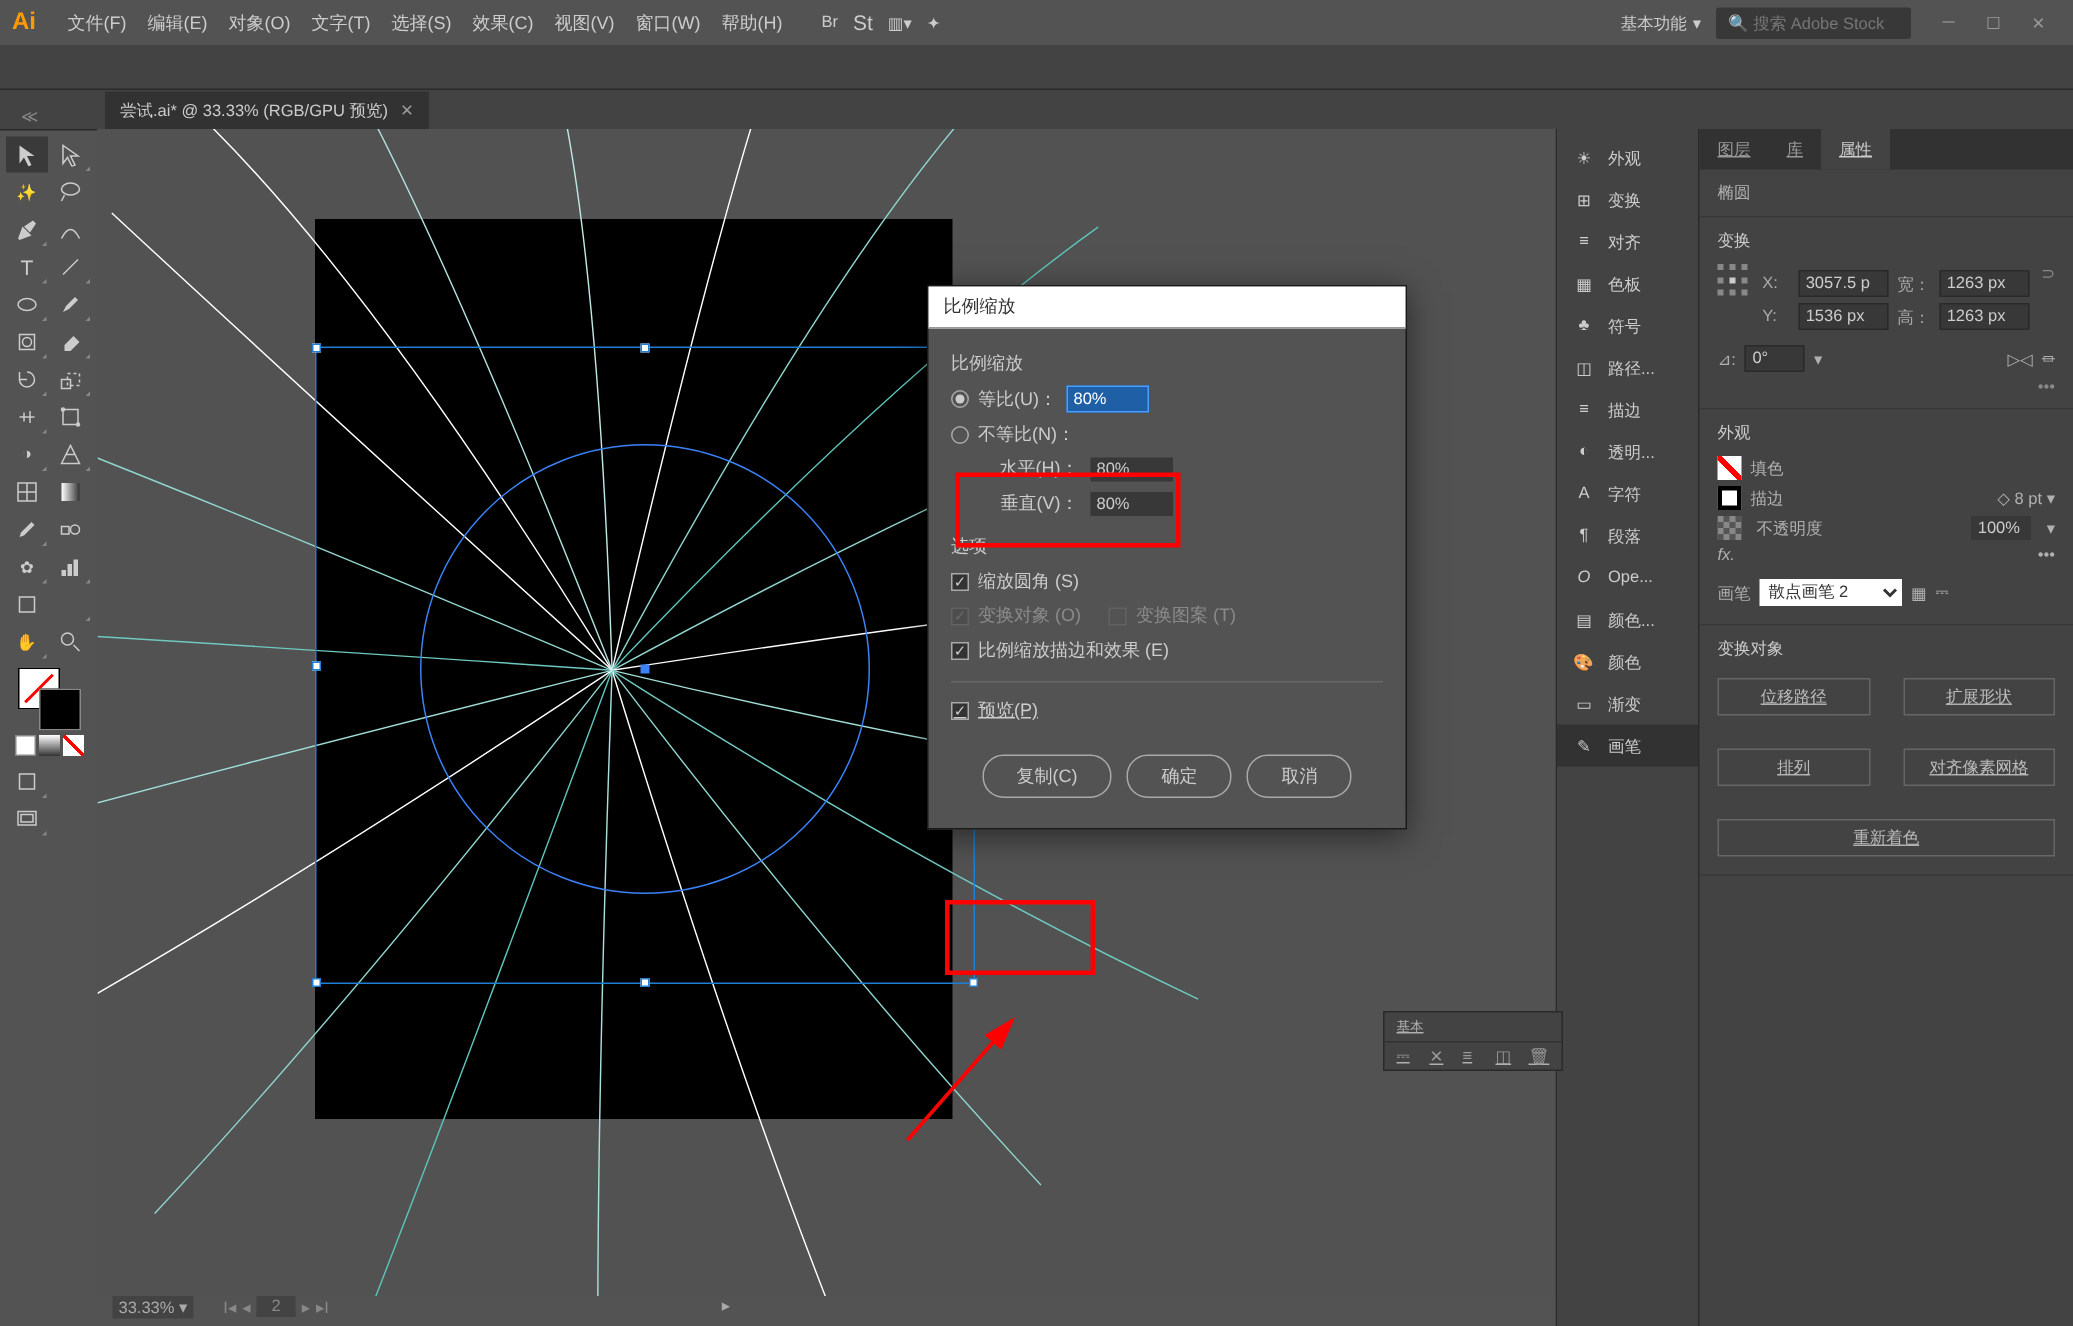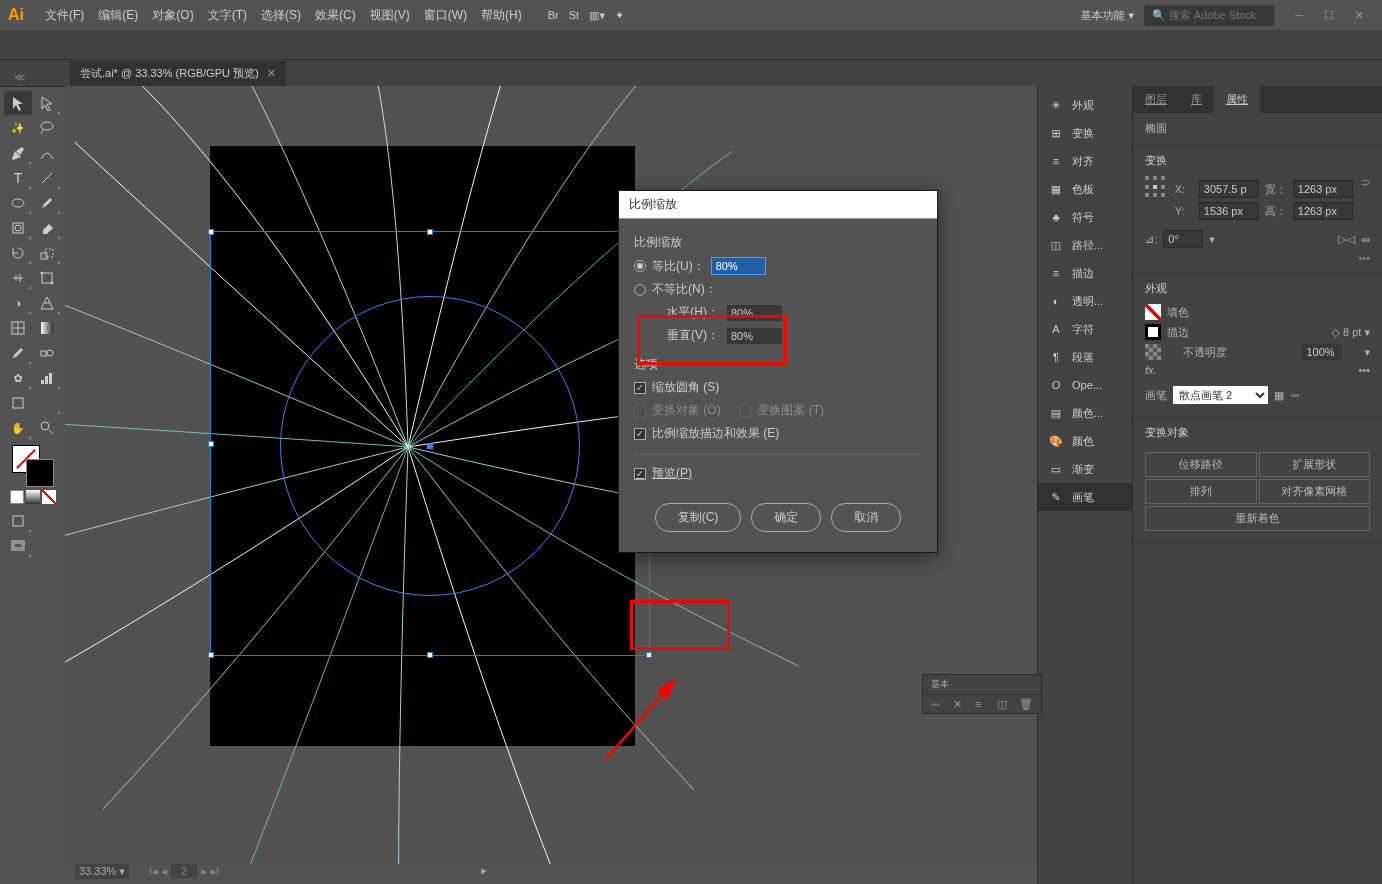--- a/index.html
+++ b/index.html
@@ -70,29 +70,29 @@
 .panel-icon { width:16px; height:16px; display:flex; align-items:center; justify-content:center; }
 .props-panel { width:250px; background:#434343; display:flex; flex-direction:column; border-left:1px solid #2a2a2a; }
 .props-tabs { display:flex; background:#323232; }
 .props-tab { padding:6px 12px; color:#999; cursor:pointer; font-size:11px;text-decoration:underline; }
 .props-tab.active { background:#434343; color:#ccc; }
 .props-section { padding:8px 12px; border-bottom:1px solid #383838; }
 .section-title { color:#ccc; font-size:11px; margin-bottom:8px; }
 .prop-row { display:flex; align-items:center; gap:6px; margin:4px 0; }
 .prop-input { background:#383838; border:1px solid #2a2a2a; color:#ccc; padding:2px 4px; width:60px; font-size:11px; }
 .prop-label { color:#aaa; font-size:11px; min-width:18px; }
-.action-btns { display:flex; flex-wrap:wrap; gap:2px; padding:4px 0; }
+.action-btns { display:flex; flex-wrap:wrap; gap:22px; padding:4px 0;text-decoration:underline; }
 .action-btn { flex:1; min-width:45%; background:transparent; border:1px solid #666; color:#bbb; padding:4px 2px; font-size:11px; cursor:pointer; text-align:center; }
 .action-btn.full { min-width:100%; }
 .brush-sel { display:flex; align-items:center; gap:6px; }
 .brush-sel select { background:#fff; color:#333; border:none; padding:2px; width:95px; font-size:11px; }
 .small-sw { width:16px; height:16px; display:inline-block; }
-.opacity-row { display:flex; align-items:center; gap:22px; }
+.opacity-row { display:flex; align-items:center; gap:10px; }
 .opacity-input { background:#383838; border:none; color:#ccc; padding:2px 4px; width:40px; font-size:11px; }
-.bottom-dock { position:absolute; right:340px; bottom:170px; width:120px; height:40px; background:#434343; border:1px solid #2a2a2a; display:flex; flex-direction:column; }
+.bottom-dock { position:absolute; right:340px; bottom:170px; width:120px; height:40px; background:#434343; border:1px solid #2a2a2a; display:flex; flex-direction:column;text-decoration:underline; }
 .dock-row { display:flex; justify-content:flex-end; gap:8px; padding:3px 8px; }
 .dock-icon { width:14px; height:14px; color:#999; }
 </style>
 </head>
 <body>
 
 <div class="titlebar">
   <div class="ai-logo">Ai</div>
   <div class="menu">
     <div class="menu-item">文件(F)</div>
@@ -100,21 +100,21 @@
     <div class="menu-item">对象(O)</div>
     <div class="menu-item">文字(T)</div>
     <div class="menu-item">选择(S)</div>
     <div class="menu-item">效果(C)</div>
     <div class="menu-item">视图(V)</div>
     <div class="menu-item">窗口(W)</div>
     <div class="menu-item">帮助(H)</div>
   </div>
   <div class="top-icons">
     <span style="color:#ccc;font-size:11px;">Br</span>
-    <span style="color:#ccc;font-size:11px;">St</span>
+    <span style="color:#ccc;font-size:14px;">St</span>
     <span style="color:#ccc;">▥▾</span>
     <span style="color:#ccc;">✦</span>
   </div>
   <div class="spacer"></div>
   <div class="workspace-btn">
       <span>基本功能</span>
       <span>▾</span>
     </div>
   <div class="search-box">🔍 <span>搜索 Adobe Stock</span></div>
   <div class="win-btns">

